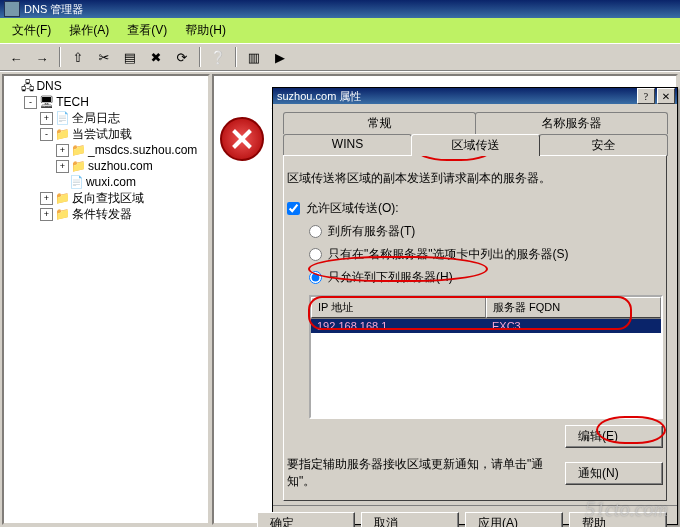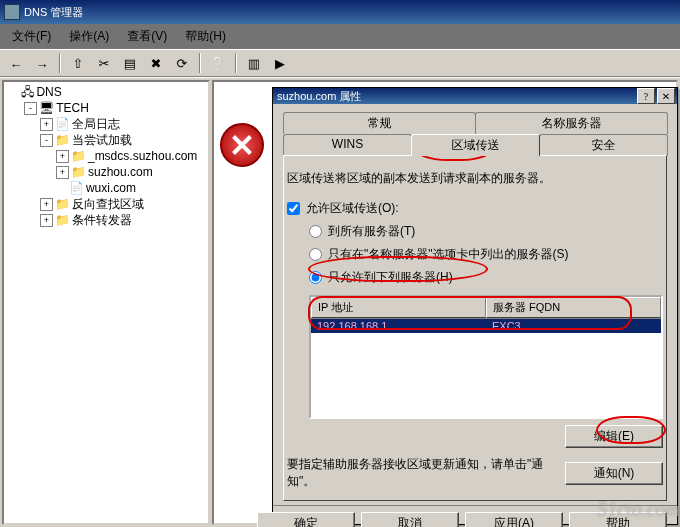--- a/index.html
+++ b/index.html
@@ -16,33 +16,33 @@
   .main-window {
     position: absolute;
     inset: 0;
     background: #d4d0c8;
     display: flex;
     flex-direction: column;
   }
   .titlebar {
     background: linear-gradient(#0a246a, #3a6ea5);
     color: #fff;
-    height: 24px;
+    height: 18px;
     display: flex;
     align-items: center;
     padding: 0 4px;
     font-size: 11px;
   }
   .titlebar .tico {
     width: 14px; height: 14px; margin-right: 4px;
     background: #79a; border: 1px solid #235; display:inline-block;
   }
   .menubar {
     display: flex;
-    background: #737373;
+    background: #bef264;
     padding: 2px 4px;
     gap: 2px;
   }
   .menu-item {
     padding: 2px 8px;
     cursor: default;
   }
   .toolbar {
     display: flex;
     align-items: center;
@@ -175,38 +175,38 @@
   }
   .list-row.selected { background:#0a246a; color:#f9a8d4; }
   .list-row .cell { flex:1; padding:1px 6px; font-size:11px;}
 
   .edit-row { display:flex; justify-content:flex-end; margin:0 0 6px 22px;}
   .btn {
     min-width:72px; padding:2px 12px;
     background:#d4d0c8;
     border:1px solid #fff; border-right-color:#404040; border-bottom-color:#404040;
     box-shadow: inset -1px -1px #808080, inset 1px 1px #d4d0c8;
-    font-size:12px; text-align:center;
+    font-size:12px; 
   }
   .notify-row { display:flex; align-items:center; gap:8px; margin:2px 0 0 0;}
   .notify-row .txt { flex:1; }
   .dlg-buttons {
     display:flex; justify-content:flex-end; gap:6px;
     padding:6px 10px 8px 10px;
     border-top:1px solid #808080;
   }
 
   
   .anno {
     position:absolute; border:2px solid #d00; border-radius:50%/60%;
     pointer-events:none; background:transparent;
   }
 
   .watermark {
-    position:absolute; right:0; bottom:6px; color:rgba(220,220,220,.55);
+    position:absolute; right:12px; bottom:6px; color:rgba(220,220,220,.55);
     font-size:20px; font-style:italic; font-family: Georgia, serif;
     text-shadow:0 0 2px rgba(0,0,0,.3);
     pointer-events:none;
   }
 </style>
 </head>
 <body>
 
 <div class="main-window">
 

